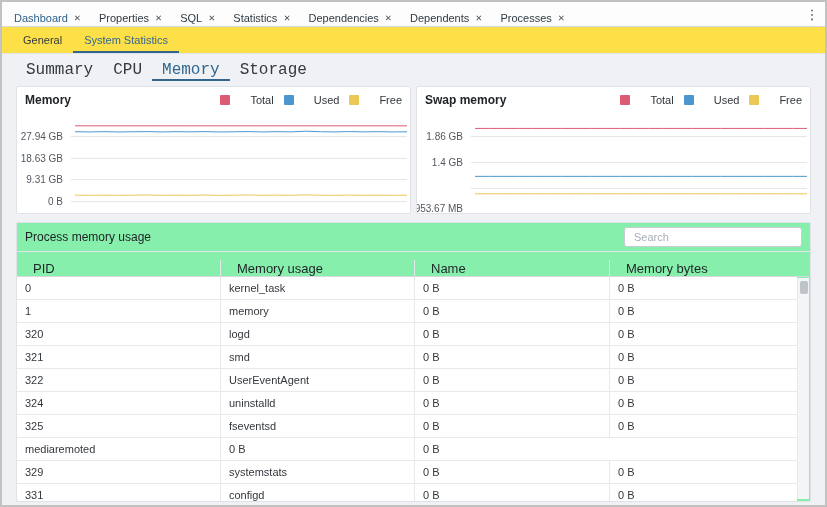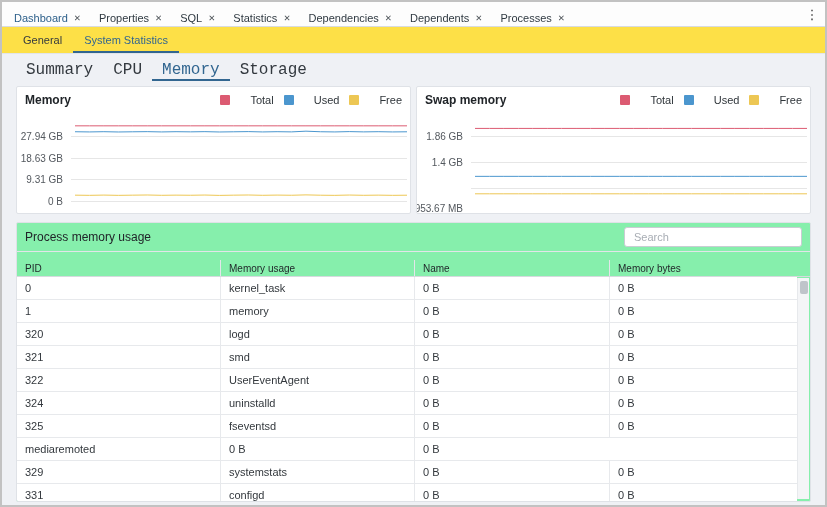--- a/index.html
+++ b/index.html
@@ -57,21 +57,21 @@
   .pp-header { height:29px; flex:0 0 29px; display:flex; align-items:center; padding:0 8px;
                border-bottom:1px solid #e2e5e9; }
   .pp-title { font-size:12px; color:#212529; }
   .search-input { margin-left:auto; width:178px; height:20px; border:1px solid #c9cdd3;
                   border-radius:3px; padding:0 9px; font-size:11px; color:#333; outline:none;
                   font-family:"Liberation Sans", sans-serif; }
   .search-input::placeholder { color:#a8adb4; }
 
   .thead { display:grid; grid-template-columns:204px 194px 195px 1fr; height:25px;
            flex:0 0 25px; border-bottom:1px solid #d6dade; }
-  .th { display:flex; align-items:center; padding:0 8px; font-size:10px; color:#1f2428;margin-top:8px; }
+  .th { display:flex; align-items:center; padding:0 16px; font-size:13px; color:#1f2428;margin-top:8px; }
   .th:not(:last-child) { border-right:1px solid #e3e6ea; }
   .tbody { flex:1; margin-right:13px; overflow:hidden; }
   .trow { display:grid; grid-template-columns:204px 194px 195px 1fr; height:23px;
           border-bottom:1px solid #e7e9ec; background:#fff; }
   .td { display:flex; align-items:center; padding:0 8px; font-size:11px; color:#33383d;
         overflow:hidden; white-space:nowrap; }
   .td:not(:last-child) { border-right:1px solid #e7e9ec; }
 
   .vscroll { position:absolute; top:55px; bottom:2px; right:1px; width:12px;
              background:#f4f5f7; border-left:1px solid #e7e9ec; }

